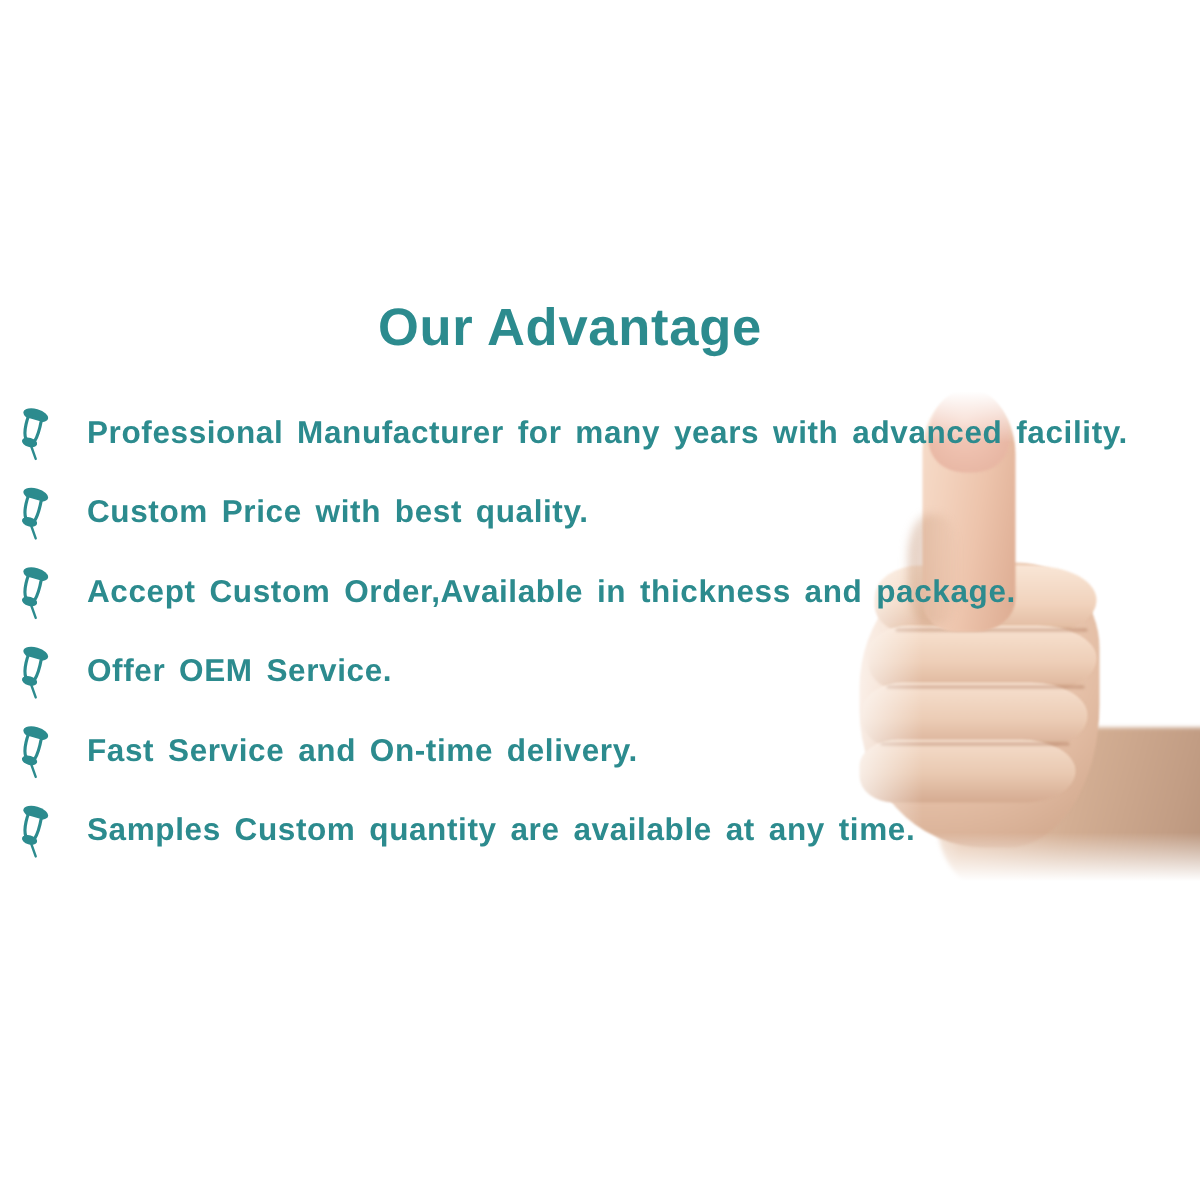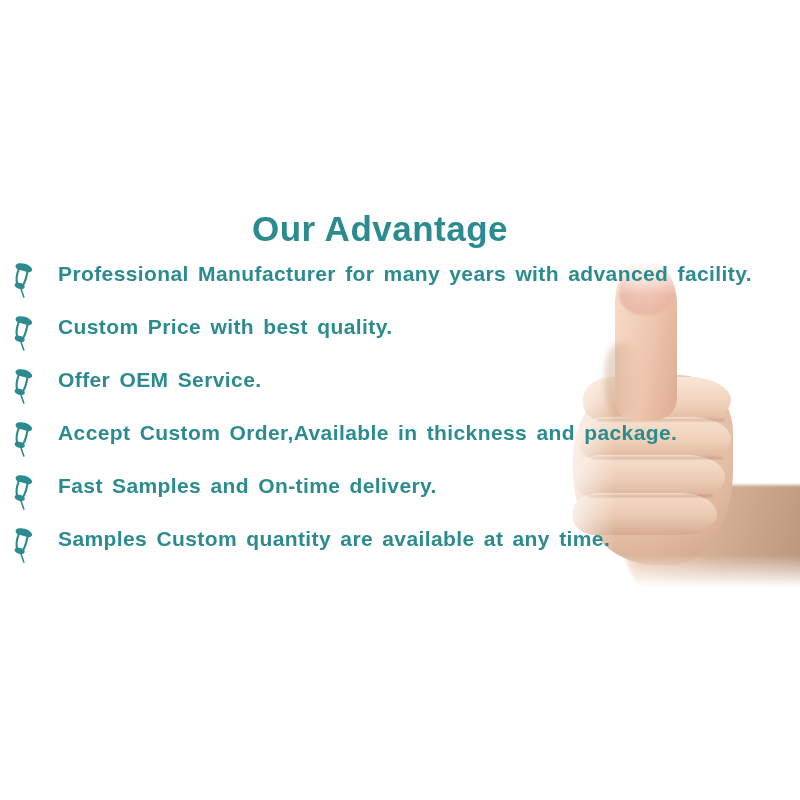--- a/index.html
+++ b/index.html
@@ -148,40 +148,40 @@
   }
 
   
   #content {
     position: absolute;
     inset: 0;
   }
   #title {
     position: absolute;
     left: 0;
-    top: 209px;
+    top: 199px;
     width: 760px;
     text-align: center;
     font-size: 35px;
     font-weight: bold;
     letter-spacing: 0.5px;
     color: #2c8b8e;
   }
   .adv-list {
     position: absolute;
     left: 0;
     top: 262px;
     width: 800px;
     margin: 0;
     padding: 0;
     list-style: none;
   }
   .adv-item {
     display: flex;
-    align-items: flex-start;
+    align-items: center;
     height: 53px;
     padding-left: 6px;
   }
   .pin-icon {
     width: 34px;
     min-width: 34px;
     height: 36px;
     margin-right: 18px;
     display: block;
   }
@@ -248,45 +248,45 @@
 
       <li class="adv-item">
         <svg class="pin-icon" viewBox="0 0 34 36">
           <g transform="rotate(16 17 16)">
             <ellipse cx="15" cy="6" rx="8.5" ry="4.2" fill="#2c8b8e"></ellipse>
             <path d="M10.5 8 C10.5 8 9.5 18 13 23 L19 23 C20.5 18 19.5 8 19.5 8 Z" fill="#ffffff" stroke="#2c8b8e" stroke-width="2.1"></path>
             <ellipse cx="16" cy="24.5" rx="5.2" ry="3" fill="#2c8b8e"></ellipse>
             <path d="M18 27 L23 34" stroke="#2c8b8e" stroke-width="1.6" fill="none" stroke-linecap="round"></path>
           </g>
         </svg>
+        <span class="adv-text">Accept Custom Order,Available in thickness and package.</span>
+      </li>
+
+      <li class="adv-item">
+        <svg class="pin-icon" viewBox="0 0 34 36">
+          <g transform="rotate(16 17 16)">
+            <ellipse cx="15" cy="6" rx="8.5" ry="4.2" fill="#2c8b8e"></ellipse>
+            <path d="M10.5 8 C10.5 8 9.5 18 13 23 L19 23 C20.5 18 19.5 8 19.5 8 Z" fill="#ffffff" stroke="#2c8b8e" stroke-width="2.1"></path>
+            <ellipse cx="16" cy="24.5" rx="5.2" ry="3" fill="#2c8b8e"></ellipse>
+            <path d="M18 27 L23 34" stroke="#2c8b8e" stroke-width="1.6" fill="none" stroke-linecap="round"></path>
+          </g>
+        </svg>
         <span class="adv-text">Offer OEM Service.</span>
       </li>
 
       <li class="adv-item">
         <svg class="pin-icon" viewBox="0 0 34 36">
           <g transform="rotate(16 17 16)">
             <ellipse cx="15" cy="6" rx="8.5" ry="4.2" fill="#2c8b8e"></ellipse>
             <path d="M10.5 8 C10.5 8 9.5 18 13 23 L19 23 C20.5 18 19.5 8 19.5 8 Z" fill="#ffffff" stroke="#2c8b8e" stroke-width="2.1"></path>
             <ellipse cx="16" cy="24.5" rx="5.2" ry="3" fill="#2c8b8e"></ellipse>
             <path d="M18 27 L23 34" stroke="#2c8b8e" stroke-width="1.6" fill="none" stroke-linecap="round"></path>
           </g>
         </svg>
-        <span class="adv-text">Accept Custom Order,Available in thickness and package.</span>
-      </li>
-
-      <li class="adv-item">
-        <svg class="pin-icon" viewBox="0 0 34 36">
-          <g transform="rotate(16 17 16)">
-            <ellipse cx="15" cy="6" rx="8.5" ry="4.2" fill="#2c8b8e"></ellipse>
-            <path d="M10.5 8 C10.5 8 9.5 18 13 23 L19 23 C20.5 18 19.5 8 19.5 8 Z" fill="#ffffff" stroke="#2c8b8e" stroke-width="2.1"></path>
-            <ellipse cx="16" cy="24.5" rx="5.2" ry="3" fill="#2c8b8e"></ellipse>
-            <path d="M18 27 L23 34" stroke="#2c8b8e" stroke-width="1.6" fill="none" stroke-linecap="round"></path>
-          </g>
-        </svg>
-        <span class="adv-text">Fast Samples and On-time delivery.</span>
+        <span class="adv-text">Fast Service and On-time delivery.</span>
       </li>
 
       <li class="adv-item">
         <svg class="pin-icon" viewBox="0 0 34 36">
           <g transform="rotate(16 17 16)">
             <ellipse cx="15" cy="6" rx="8.5" ry="4.2" fill="#2c8b8e"></ellipse>
             <path d="M10.5 8 C10.5 8 9.5 18 13 23 L19 23 C20.5 18 19.5 8 19.5 8 Z" fill="#ffffff" stroke="#2c8b8e" stroke-width="2.1"></path>
             <ellipse cx="16" cy="24.5" rx="5.2" ry="3" fill="#2c8b8e"></ellipse>
             <path d="M18 27 L23 34" stroke="#2c8b8e" stroke-width="1.6" fill="none" stroke-linecap="round"></path>
           </g>

